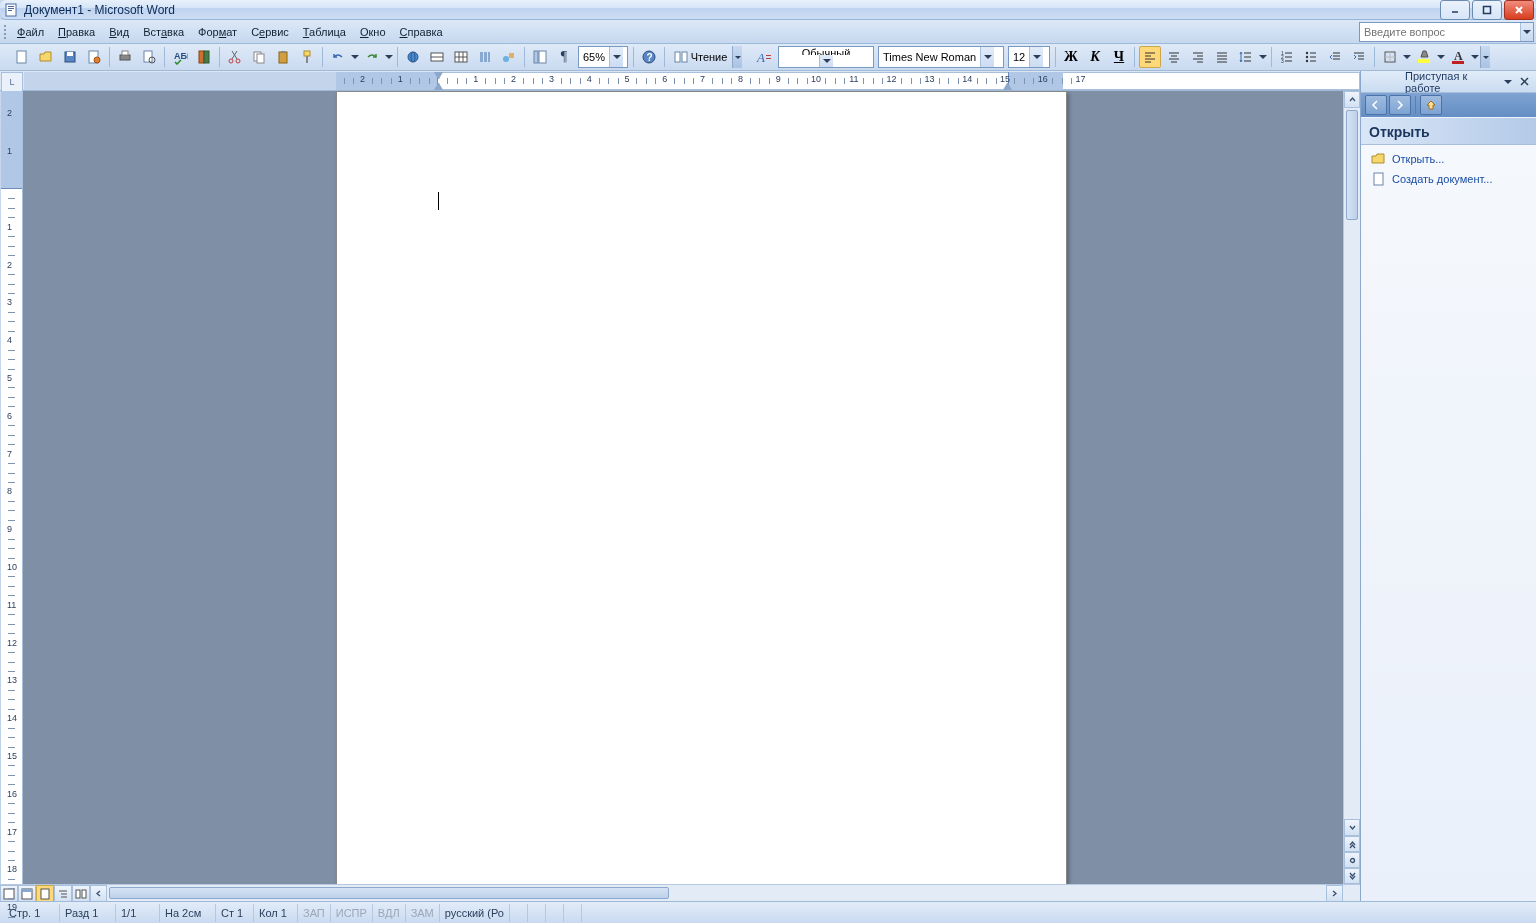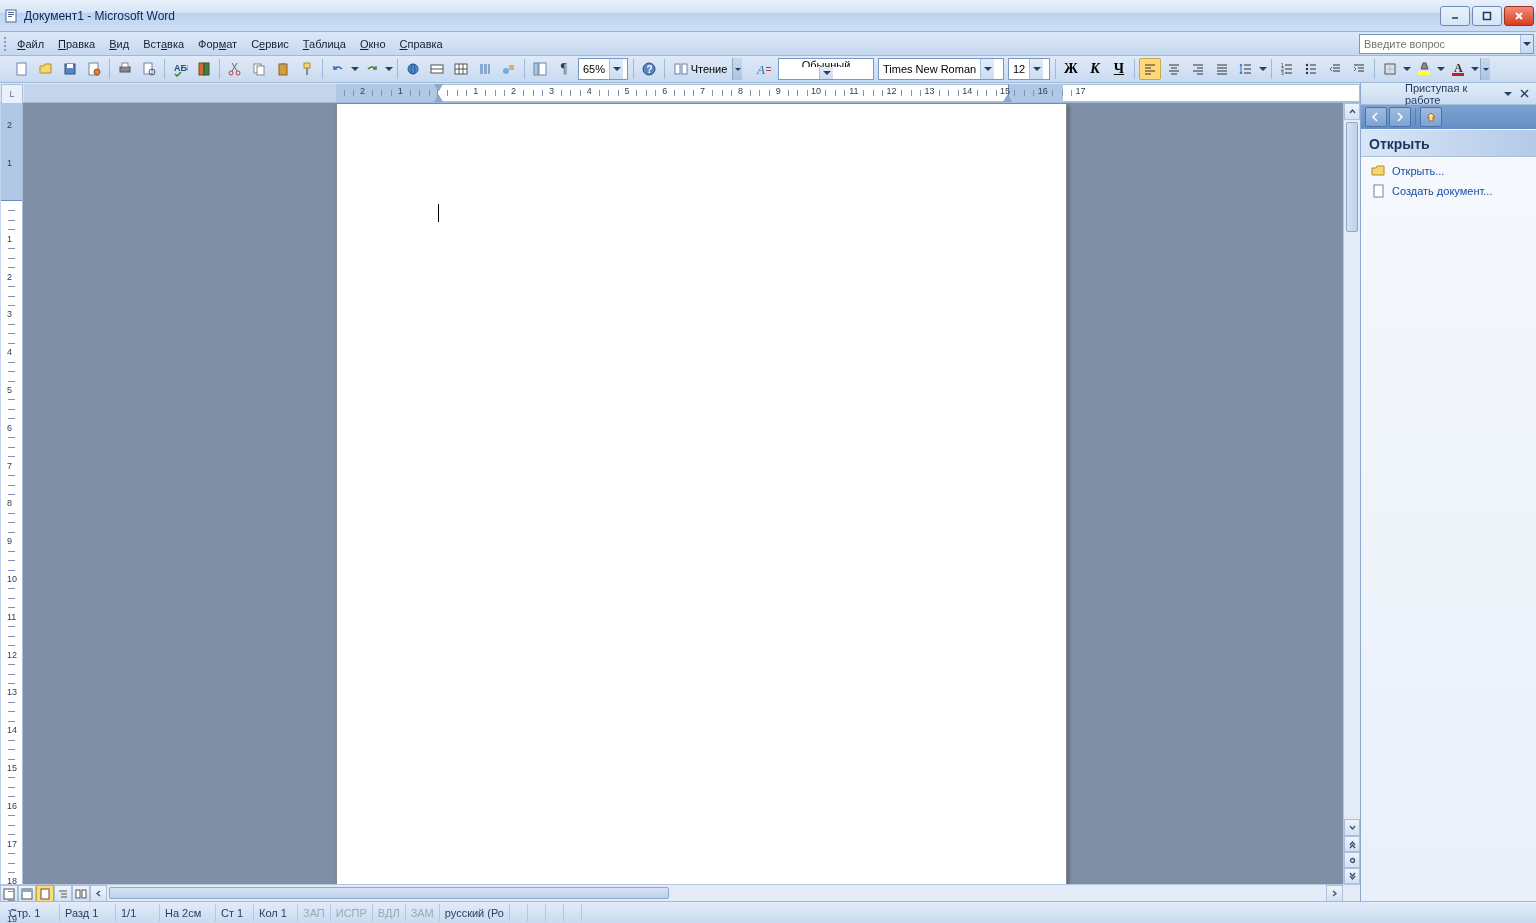--- a/index.html
+++ b/index.html
@@ -1,19 +1,19 @@
 <!DOCTYPE html>
 <html><head>
 <meta charset="utf-8">
 <style>
   html, body { margin:0; padding:0; font-family: Tahoma, Arial, sans-serif; font-size:11px; overflow:hidden; background:#fff; }
   * { box-sizing:border-box; user-select:none; }
   .root { width:1536px; height:923px; display:flex; flex-direction:column; background:linear-gradient(to bottom, #c9d8ee, #bcd0e9); }
   
-  .titlebar { height:32px; background:linear-gradient(to bottom,#e9f1fb 0%,#d6e5f8 40%,#bed3f0 41%,#cdddf4 100%); display:flex; align-items:center; padding-left:4px; border-bottom:1px solid #96b4d9; }
+  .titlebar { height:20px; background:linear-gradient(to bottom,#e9f1fb 0%,#d6e5f8 40%,#bed3f0 41%,#cdddf4 100%); display:flex; align-items:center; padding-left:4px; border-bottom:1px solid #96b4d9;border-radius:6px; }
   .titlebar .doc-icon { width:16px; height:16px; display:flex; align-items:center; justify-content:center; margin-right:4px; }
   .titlebar .doc-icon svg { display:block; }
   .titlebar .title-text { color:#0a2a55; font-size:12px; }
   .win-controls { margin-left:auto; display:flex; }
   .win-btn { width:30px; height:20px; margin-top:1px; display:flex; align-items:center; justify-content:center; border:1px solid #6b8bb3; border-radius:3px; margin-right:2px; background:linear-gradient(to bottom,#eaf2fb,#d6e5f8); }
   .win-btn.close { background:linear-gradient(to bottom,#f08d7e,#d93c1c); border-color:#a03020; }
   .win-btn svg line, .win-btn svg rect, .win-btn svg polyline { stroke:#23395d; stroke-width:1.5; fill:none; }
   .win-btn.close svg line { stroke:#fff; stroke-width:2; }
   
   .menubar { height:24px; background:linear-gradient(to bottom,#dce8f7,#c6d8ef); display:flex; align-items:center; padding:0 2px; border-bottom:1px solid #9fb9d8; }

